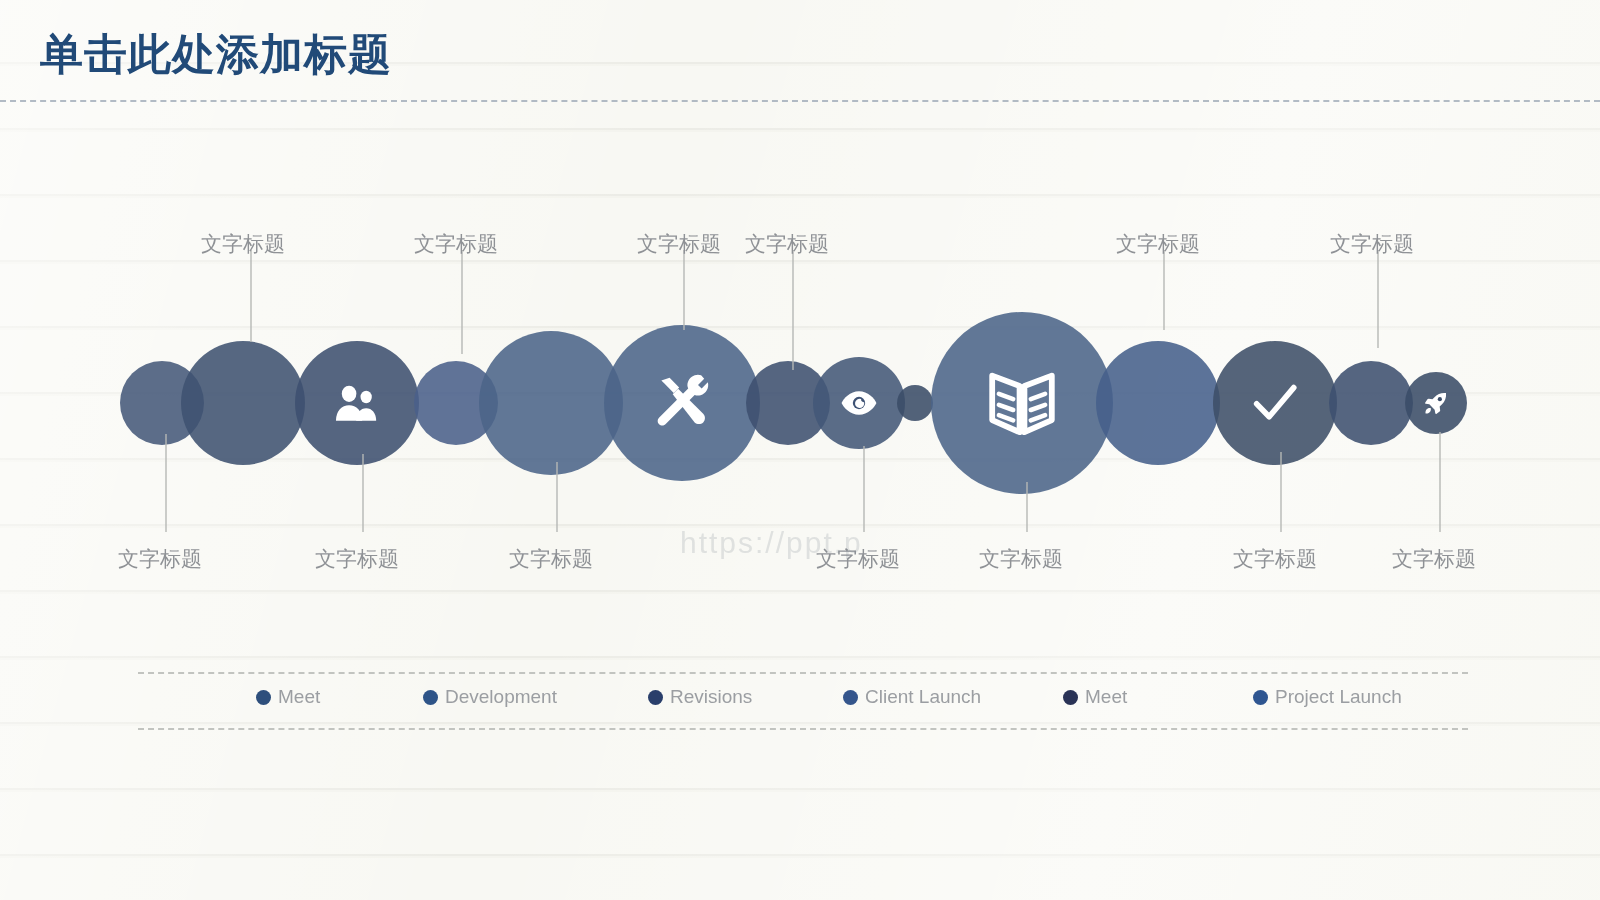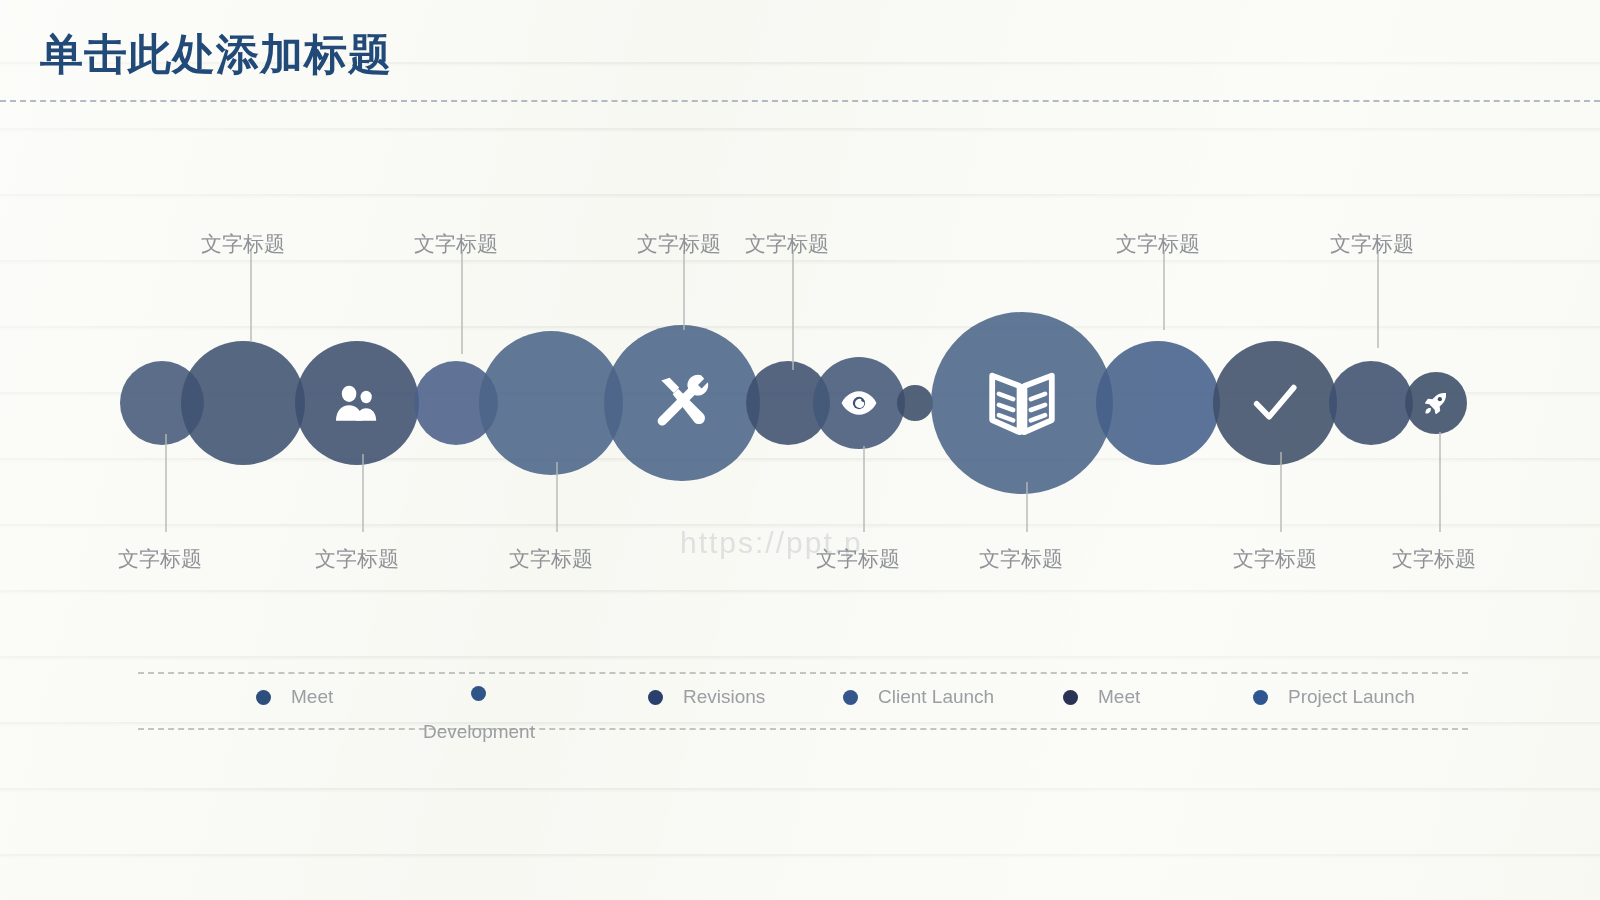--- a/index.html
+++ b/index.html
@@ -85,21 +85,21 @@
     position:absolute; left:0; width:1330px; height:0;
     border-top:2px dashed #c2c4c0;
   }
   #legend-rule-top{ top:0; }
   #legend-rule-bottom{ top:56px; }
   #legend-items{
     position:absolute; left:0; top:0; width:1330px; height:56px;
   }
   .legend-item{
     position:absolute; top:14px;
-    display:flex; align-items:center; gap:20px;
+    display:flex; align-items:center; gap:7px;
     white-space:nowrap;
   }
   .legend-dot{
     width:15px; height:15px; border-radius:50%;
     flex:0 0 auto;
   }
   .legend-text{
     font-size:19px; color:#9b9ea2;
     font-family:"Liberation Sans", sans-serif;
   }
@@ -213,21 +213,21 @@
 </div>
 
 <div id="legend">
   <div class="legend-rule" id="legend-rule-top"></div>
   <div class="legend-rule" id="legend-rule-bottom"></div>
   <div id="legend-items">
       <div class="legend-item" style="left: 118px;">
         <span class="legend-dot" style="background: rgb(46, 79, 124);"></span>
         <span class="legend-text">Meet</span>
       </div>
-      <div class="legend-item" style="left: 285px; flex-direction: column;">
+      <div class="legend-item" style="left: 285px;">
         <span class="legend-dot" style="background: rgb(46, 84, 136);"></span>
         <span class="legend-text">Development</span>
       </div>
       <div class="legend-item" style="left: 510px;">
         <span class="legend-dot" style="background: rgb(42, 63, 107);"></span>
         <span class="legend-text">Revisions</span>
       </div>
       <div class="legend-item" style="left: 705px;">
         <span class="legend-dot" style="background: rgb(53, 86, 140);"></span>
         <span class="legend-text">Client Launch</span>

